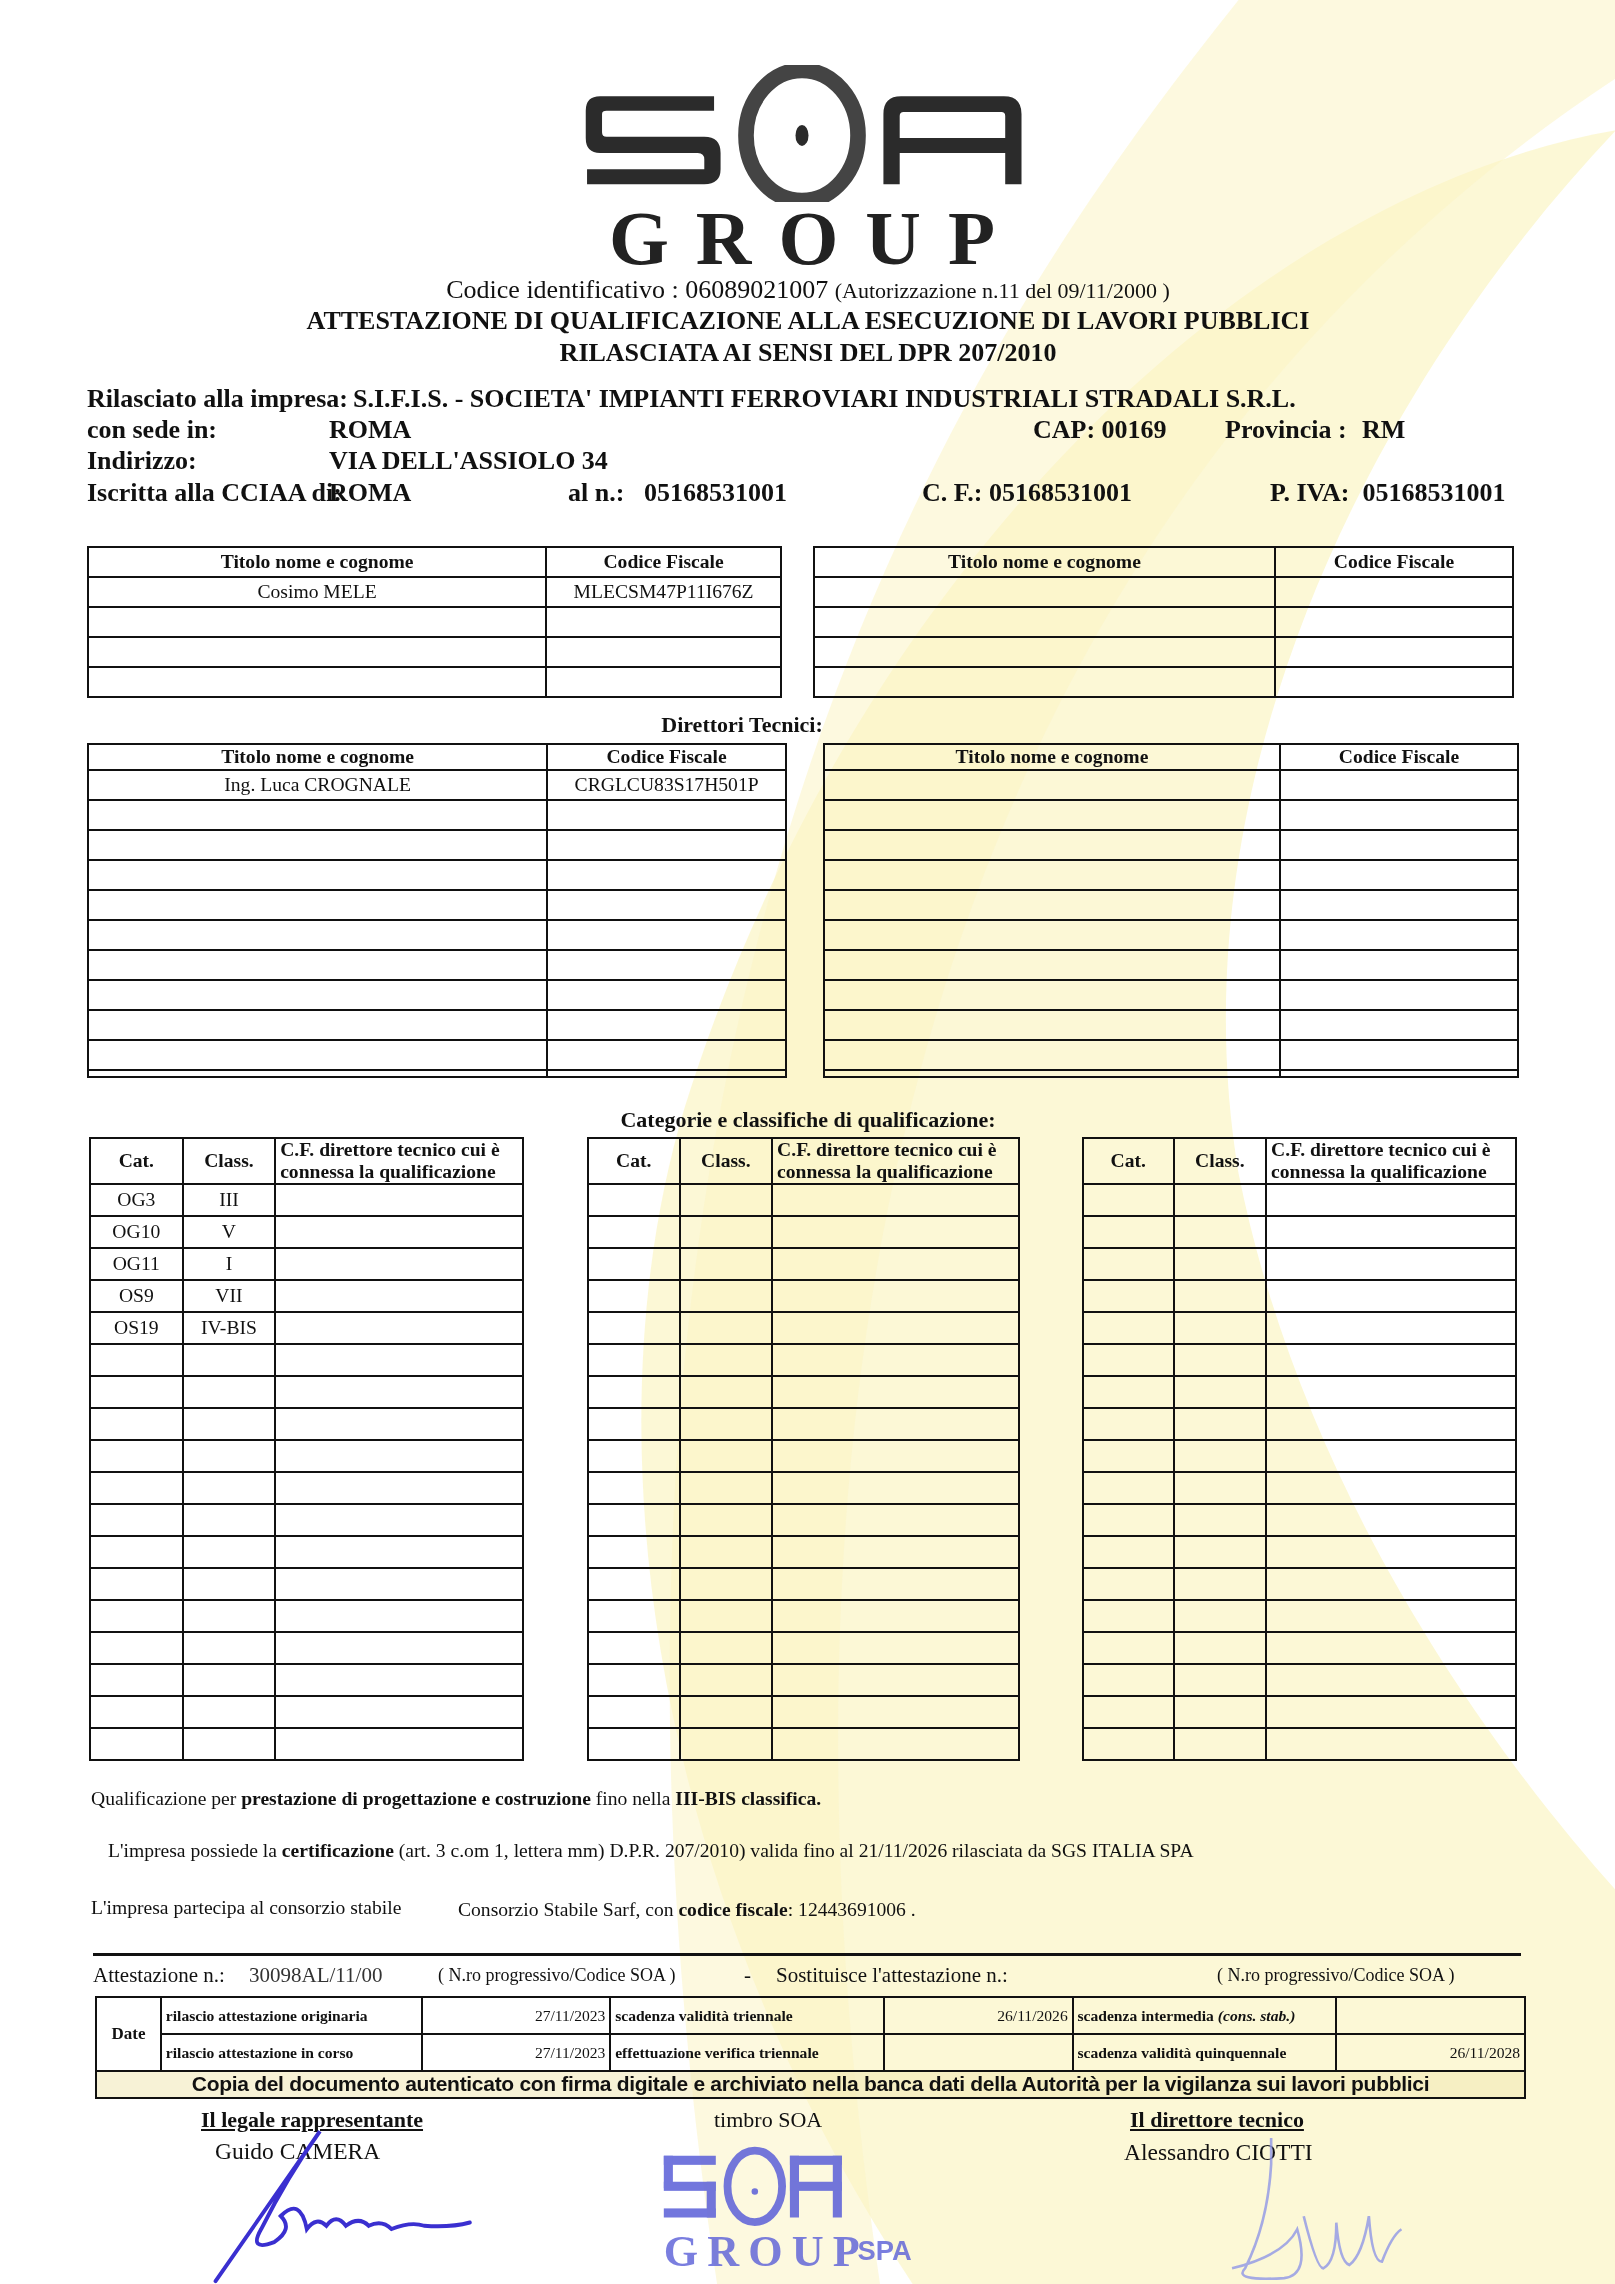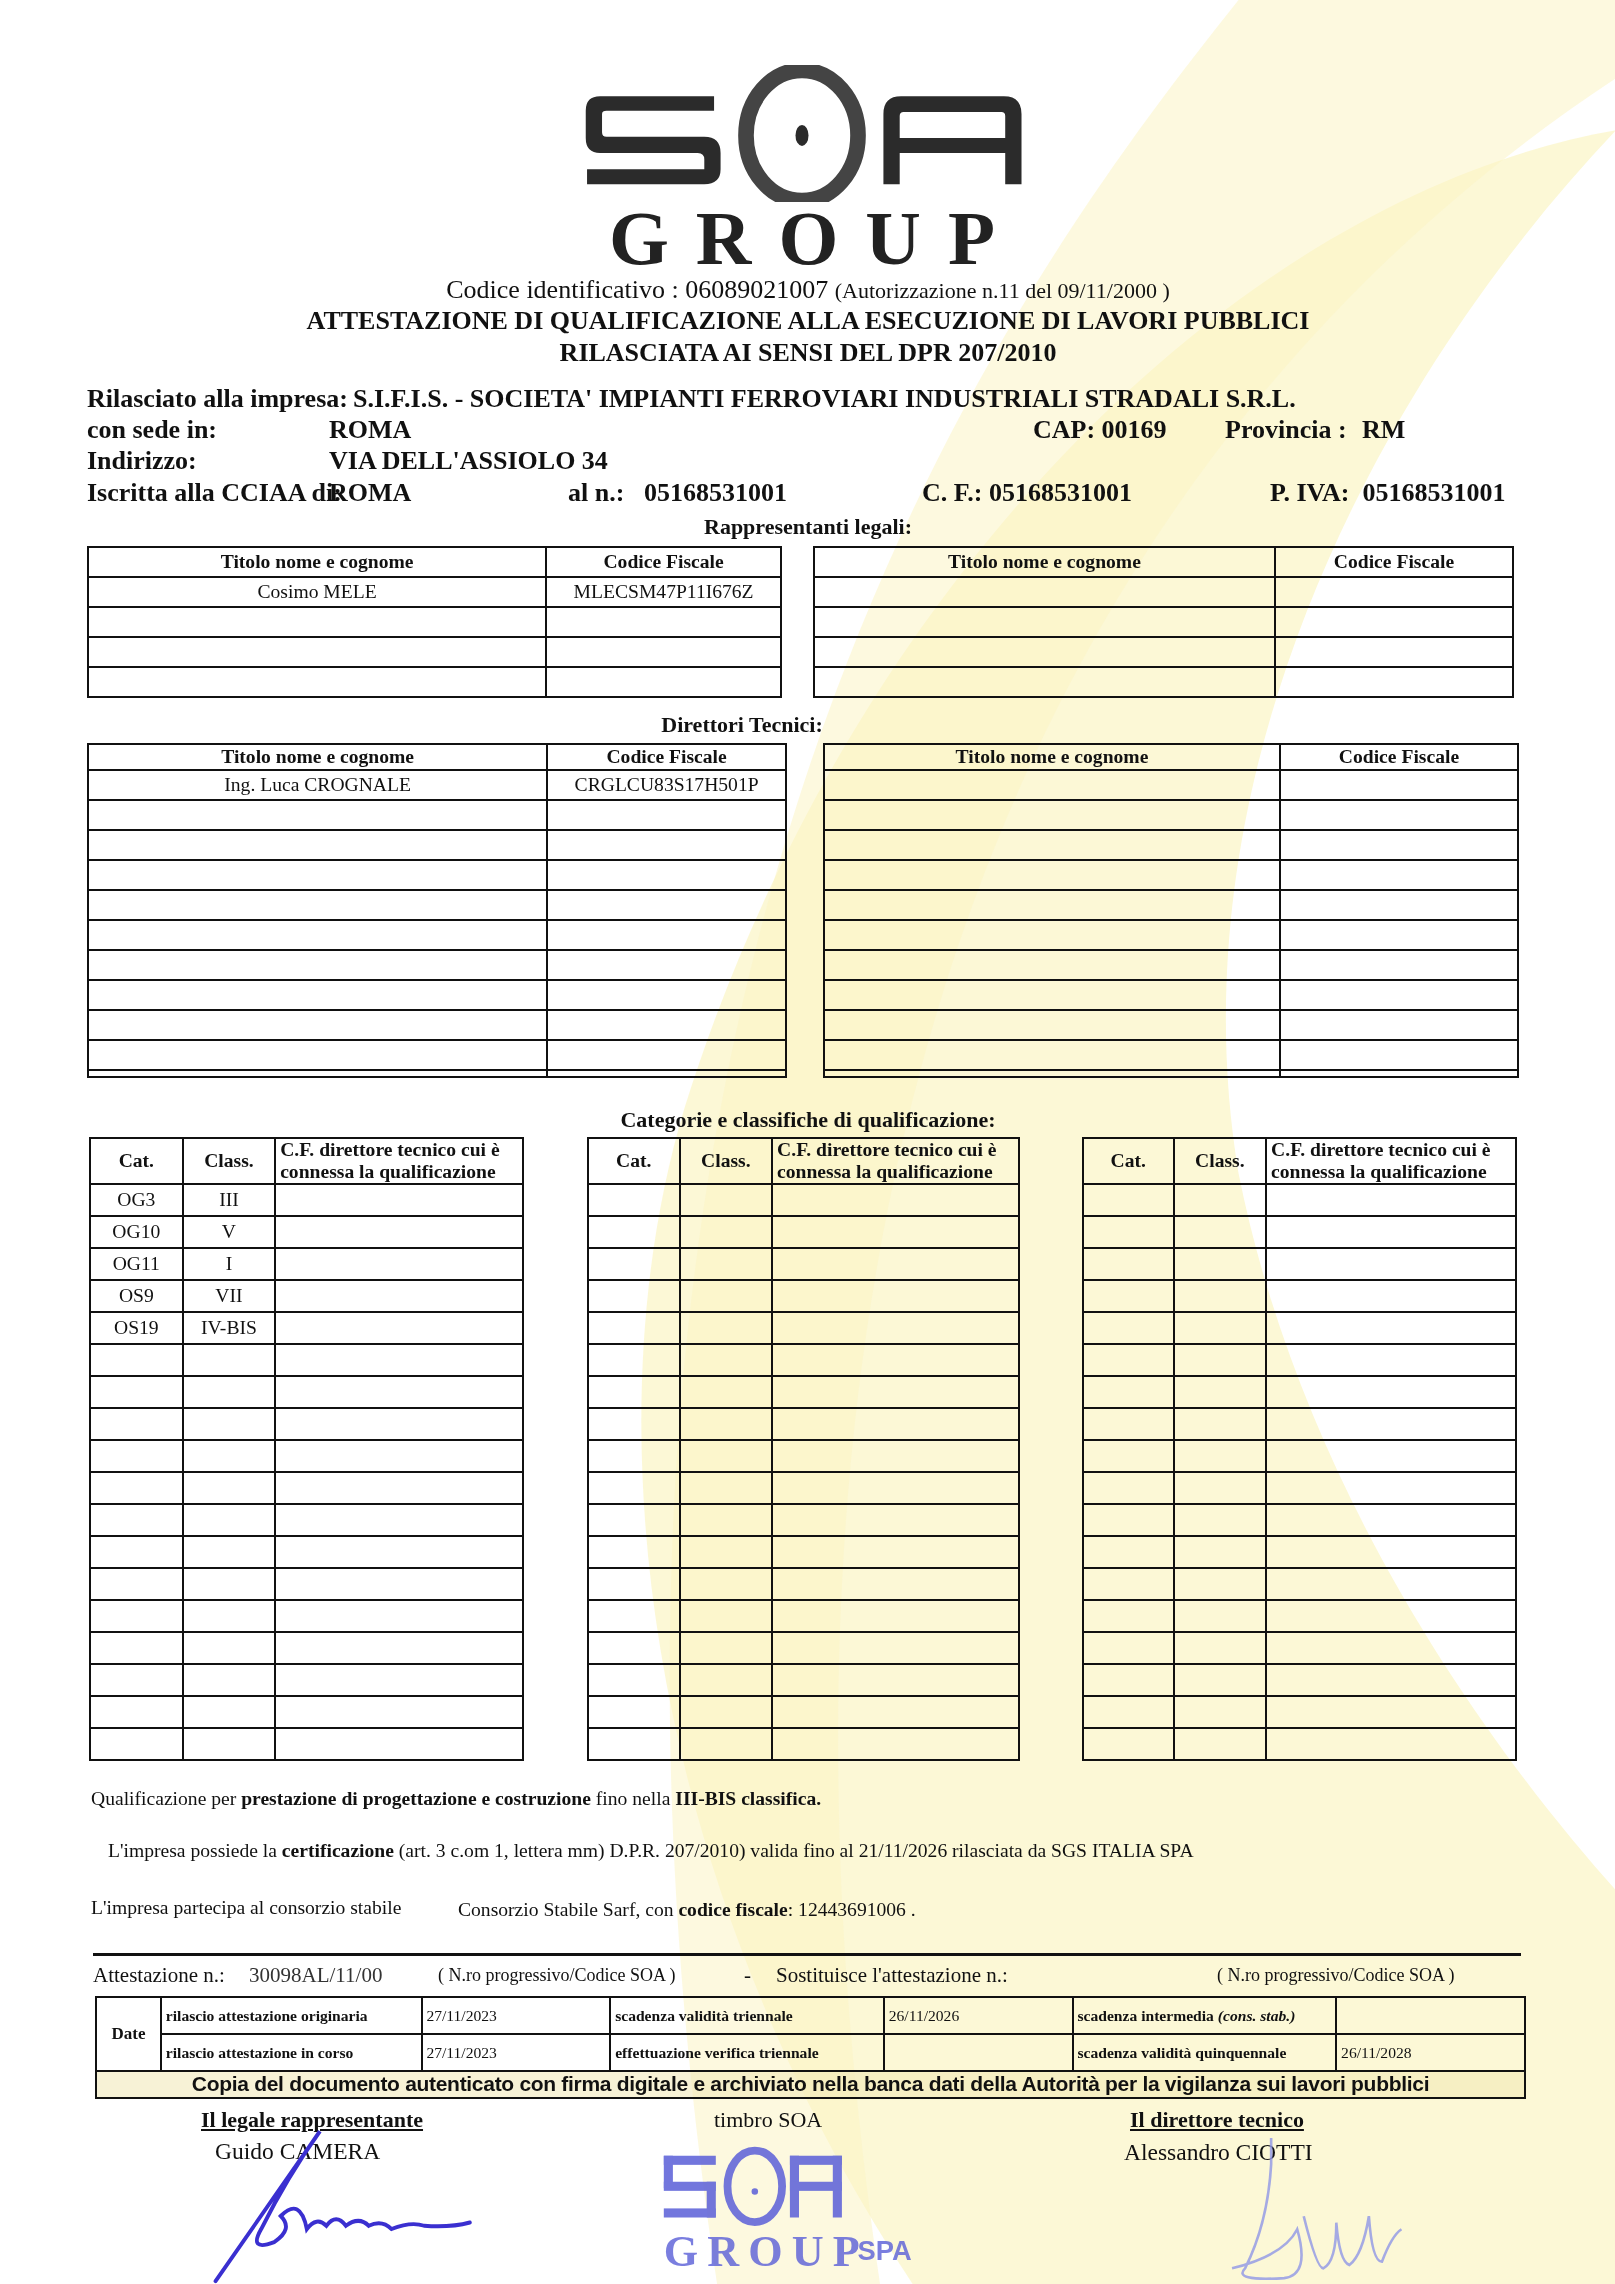--- a/index.html
+++ b/index.html
@@ -56,21 +56,21 @@
   .cat-head-cf { font-size: 19.6px; line-height: 22px; text-align: left !important; }
 
   .note { position: absolute; font-size: 19.6px; line-height: 23.5px; white-space: nowrap; }
   .note b { font-weight: bold; }
 
   .att-line { position: absolute; top: 1962px; left: 93px; width: 1428px; font-size: 21px; line-height: 26px; }
   .att-rule-top { position: absolute; left: 93px; top: 1953px; width: 1428px; height: 2.6px; background: #111; }
 
   table.dates { position: absolute; left: 95px; top: 1996px; width: 1431px; border-collapse: collapse; }
   table.dates td { border: 2.6px solid #111; font-size: 15.6px; font-weight: bold; padding: 1.3px 3.9px; height: 37px; vertical-align: middle; }
-  table.dates td.val { font-weight: normal; text-align: left; font-size: 15.6px; }
+  table.dates td.val { font-weight: normal; text-align: right; font-size: 15.6px; }
   table.dates td.date-lbl { text-align: center; font-size: 17px; }
 
   .copia {
     position: absolute; left: 95px; top: 2070px; width: 1431px; height: 29px;
     border: 2.6px solid #111; background: rgba(240,232,180,0.55);
     font-family: "Liberation Sans", sans-serif; font-weight: bold; font-size: 21px;
     text-align: center; line-height: 23.5px; letter-spacing: -0.3px;
   }
   .sig-head { position: absolute; font-size: 22px; line-height: 26px; }
   .sig-head.bold { font-weight: bold; text-decoration: underline; }
@@ -129,21 +129,20 @@
   <div class="abs info" style="left:644px; top:480px;">05168531001</div>
   <div class="abs info" style="left:922px; top:480px;">
     <span>C. F.:</span>
     <span>05168531001</span>
   </div>
   <div class="abs info" style="left:1270px; top:480px;">
     <span>P. IVA:</span>&nbsp;
     <span>05168531001</span>
   </div>
 
-  <div class="section-label" style="left:0; width:1616px; top:514px;">Rappresentanti legali:</div>
 
   <table class="grid" id="rapp-left" style="left:87px; top:546px; width:695px;">
     <colgroup>
         <col style="width:460px">
         <col style="width:235px">
       </colgroup>
     <thead>
         <tr style="height:30px">
       <th>Titolo nome e cognome</th>
       <th>Codice Fiscale</th>

